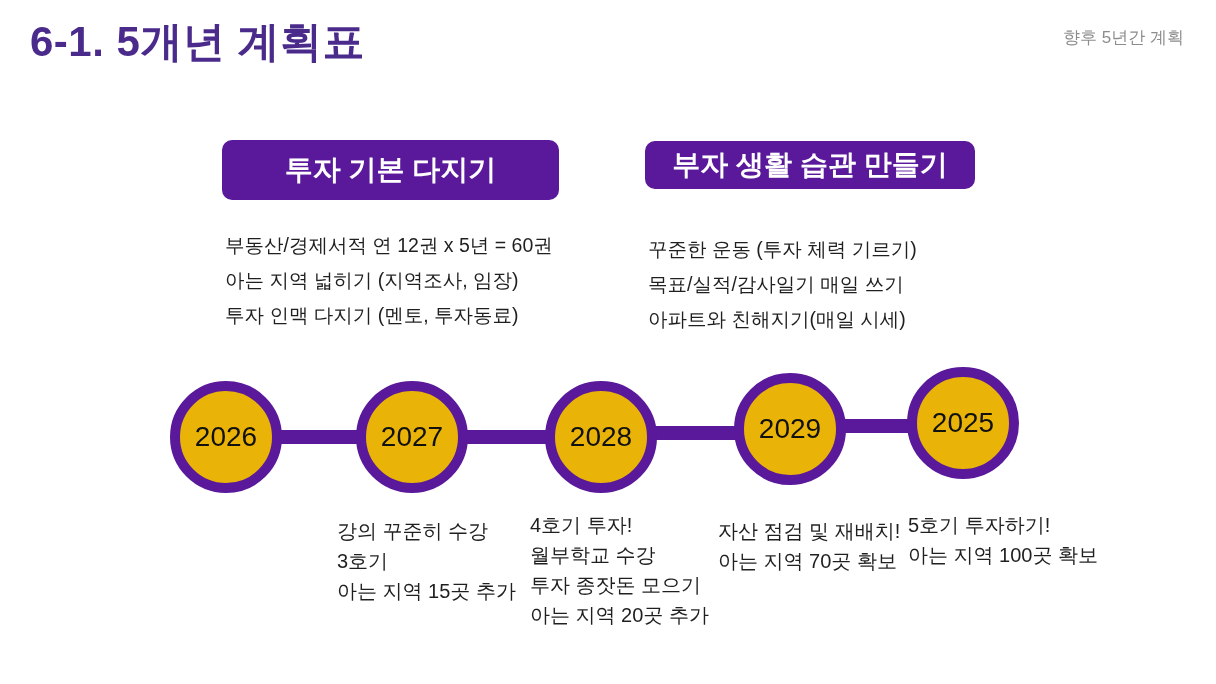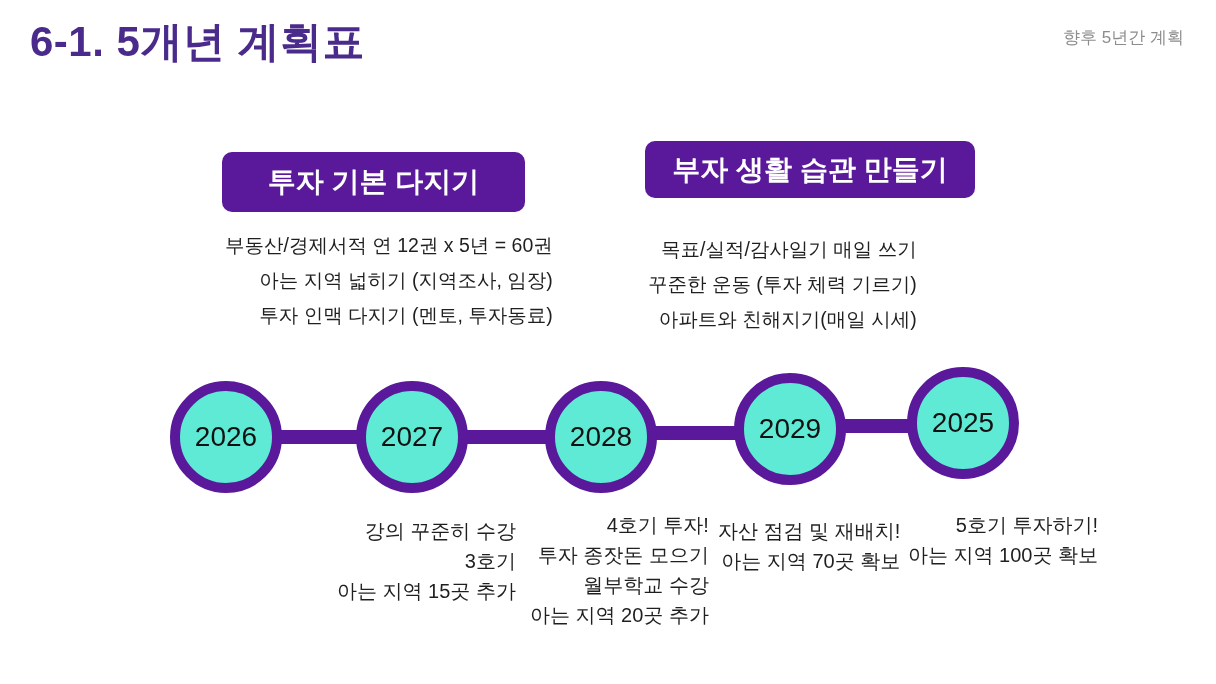--- a/index.html
+++ b/index.html
@@ -1,15 +1,15 @@
 <!DOCTYPE html>
 <html><head>
 <meta charset="utf-8">
 <style>
-  * { margin: 0; padding: 0; box-sizing: border-box; text-align: right; }
+  * { margin: 0; padding: 0; box-sizing: border-box; }
   html, body { width: 1216px; height: 684px; }
   body {
     font-family: "Liberation Sans", "DejaVu Sans", sans-serif;
     background: #ffffff;
     position: relative;
     overflow: hidden;
     color: #1f1f1f;
   }
   .slide { position: absolute; inset: 0; }
 
@@ -32,22 +32,22 @@
     position: absolute;
     background: #5a189a;
     color: #ffffff;
     font-size: 28px;
     font-weight: 700;
     border-radius: 10px;
     display: flex;
     align-items: center;
     justify-content: center;
   }
-  .heading-1 { left: 222px; top: 152px; width: 303px; height: 60px; }
-  .heading-2 { left: 645px; top: 141px; width: 330px; height: 57px; }
+  .heading-1 { left: 222px; top: 140px; width: 337px; height: 60px; }
+  .heading-2 { left: 645px; top: 141px; width: 330px; height: 48px; }
 
   .section-lines {
     position: absolute;
     font-size: 19.5px;
     line-height: 35px;
     color: #1f1f1f;
   }
   .lines-1 { left: 225px; top: 228px; }
   .lines-2 { left: 648px; top: 232px; }
 
@@ -60,21 +60,21 @@
   .conn-1 { left: 226px; top: 430px; width: 190px; }
   .conn-2 { left: 416px; top: 430px; width: 185px; }
   .conn-3 { left: 601px; top: 426px; width: 189px; }
   .conn-4 { left: 790px; top: 419px; width: 173px; }
 
   .year-circle {
     position: absolute;
     width: 112px; height: 112px;
     border: 10px solid #5a189a;
     border-radius: 50%;
-    background: #5eead4;
+    background: #eab308;
     z-index: 2;
     display: flex;
     align-items: center;
     justify-content: center;
     font-size: 28px;
     color: #111111;
   }
   .circle-1 { left: 170px; top: 381px; }
   .circle-2 { left: 356px; top: 381px; }
   .circle-3 { left: 545px; top: 381px; }
@@ -108,22 +108,22 @@
 
   <div class="section-heading heading-1">투자 기본 다지기</div>
   <div class="section-heading heading-2">부자 생활 습관 만들기</div>
 
   <div class="section-lines lines-1">
     <div>부동산/경제서적 연 12권 x 5년 = 60권</div>
     <div>아는 지역 넓히기 (지역조사, 임장)</div>
     <div>투자 인맥 다지기 (멘토, 투자동료)</div>
   </div>
   <div class="section-lines lines-2">
+    <div>꾸준한 운동 (투자 체력 기르기)</div>
     <div>목표/실적/감사일기 매일 쓰기</div>
-    <div>꾸준한 운동 (투자 체력 기르기)</div>
     <div>아파트와 친해지기(매일 시세)</div>
   </div>
 
   <div class="connector conn-1"></div>
   <div class="connector conn-2"></div>
   <div class="connector conn-3"></div>
   <div class="connector conn-4"></div>
 
   <div class="year-circle circle-1">2026</div>
   <div class="year-circle circle-2">2027</div>
@@ -133,22 +133,22 @@
 
 
   <div class="milestone ms-2">
     <div>강의 꾸준히 수강</div>
     <div>3호기</div>
     <div>아는 지역 15곳 추가</div>
   </div>
 
   <div class="milestone ms-3">
     <div>4호기 투자!</div>
+    <div>월부학교 수강</div>
     <div>투자 종잣돈 모으기</div>
-    <div>월부학교 수강</div>
     <div>아는 지역 20곳 추가</div>
   </div>
 
   <div class="milestone ms-4">
     <div>자산 점검 및 재배치!</div>
     <div>아는 지역 70곳 확보</div>
   </div>
 
   <div class="milestone ms-5">
     <div>5호기 투자하기!</div>

